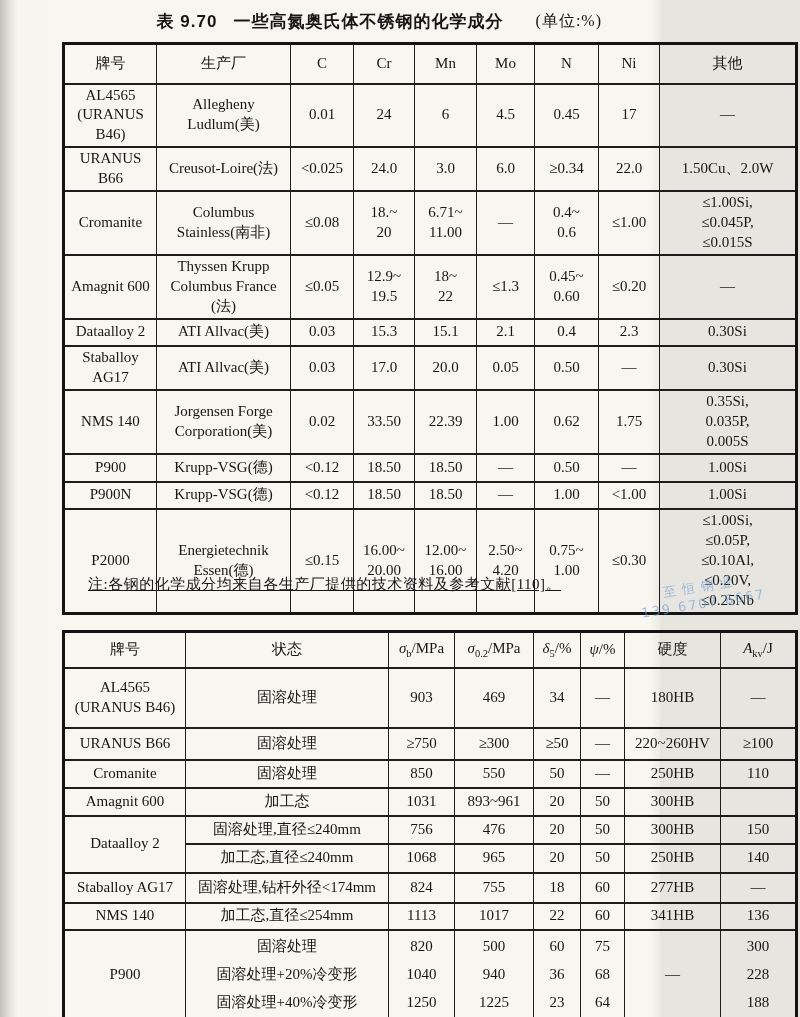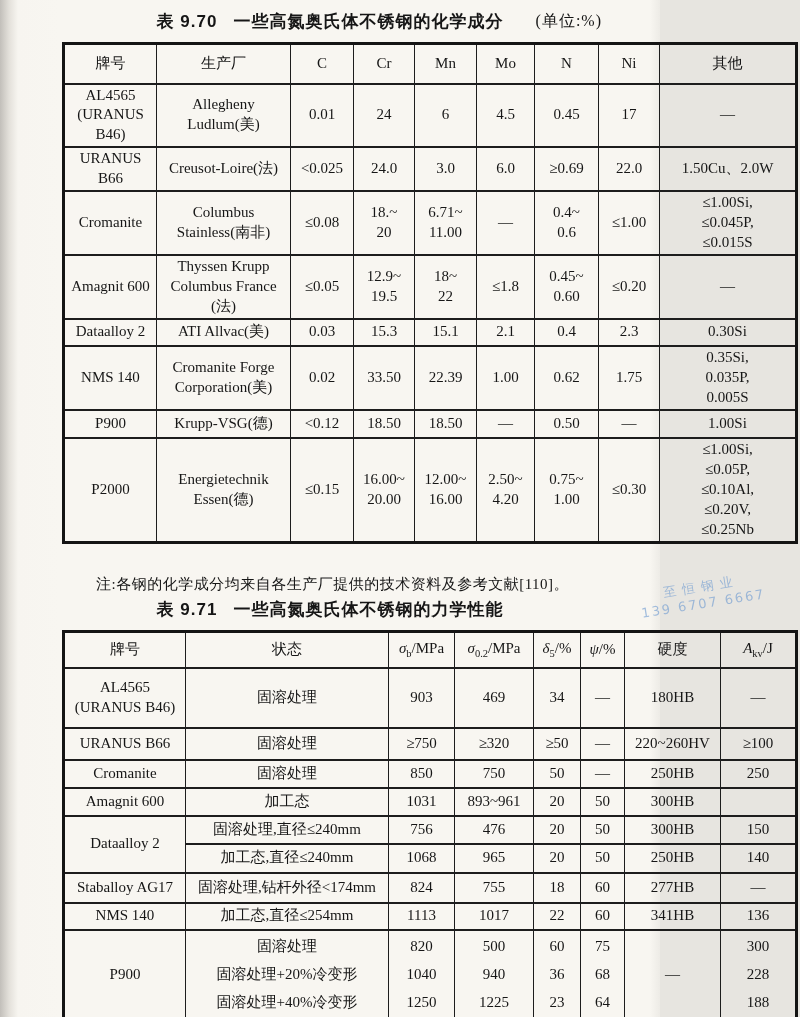--- a/index.html
+++ b/index.html
@@ -33,22 +33,22 @@
     border-top-width:2.2px;border-bottom-width:2.2px;
     text-align:center;vertical-align:middle;
     padding:1px 2px;font-size:15px;line-height:1.33;
     font-weight:normal;white-space:pre-line;overflow:hidden;
   }
   thead th{border-bottom-width:2.6px;}
   .t2 tr.row-p900 td{line-height:28px;}
   .greek{font-style:italic;}
   sub{font-size:10.5px;}
   .note{
-    position:absolute;top:575px;left:96px;
-    font-size:15px;letter-spacing:0.5px;
+    position:absolute;top:575px;left:88px;
+    font-size:15px;letter-spacing:0.5px;text-decoration:underline;
   }
   .watermark{
     position:absolute;top:578px;left:622px;width:160px;
     transform:rotate(-9deg);
     color:#6f9bd1;opacity:0.62;text-align:center;
     font-family:"DejaVu Sans","Liberation Sans",sans-serif;
     pointer-events:none;
   }
   .watermark .wm1{font-size:13px;letter-spacing:6px;}
   .watermark .wm2{font-size:13px;letter-spacing:2px;}
@@ -102,21 +102,21 @@
         <td>17</td>
         <td>—</td>
       </tr>
       <tr style="height:28px">
         <td>URANUS B66</td>
         <td>Creusot-Loire(法)</td>
         <td>&lt;0.025</td>
         <td>24.0</td>
         <td>3.0</td>
         <td>6.0</td>
-        <td>≥0.69</td>
+        <td>≥0.34</td>
         <td>22.0</td>
         <td>1.50Cu、2.0W</td>
       </tr>
       <tr style="height:63px">
         <td>Cromanite</td>
         <td>Columbus
 Stainless(南非)</td>
         <td>≤0.08</td>
         <td>18.~
 20</td>
@@ -133,60 +133,83 @@
       <tr style="height:62px">
         <td>Amagnit 600</td>
         <td>Thyssen Krupp
 Columbus France
 (法)</td>
         <td>≤0.05</td>
         <td>12.9~
 19.5</td>
         <td>18~
 22</td>
-        <td>≤1.8</td>
+        <td>≤1.3</td>
         <td>0.45~
 0.60</td>
         <td>≤0.20</td>
         <td>—</td>
       </tr>
       <tr style="height:27px">
         <td>Dataalloy 2</td>
         <td>ATI Allvac(美)</td>
         <td>0.03</td>
         <td>15.3</td>
         <td>15.1</td>
         <td>2.1</td>
         <td>0.4</td>
         <td>2.3</td>
         <td>0.30Si</td>
       </tr>
+      <tr style="height:41px">
+        <td>Staballoy
+AG17</td>
+        <td>ATI Allvac(美)</td>
+        <td>0.03</td>
+        <td>17.0</td>
+        <td>20.0</td>
+        <td>0.05</td>
+        <td>0.50</td>
+        <td>—</td>
+        <td>0.30Si</td>
+      </tr>
       <tr style="height:63px">
         <td>NMS 140</td>
-        <td>Cromanite Forge
+        <td>Jorgensen Forge
 Corporation(美)</td>
         <td>0.02</td>
         <td>33.50</td>
         <td>22.39</td>
         <td>1.00</td>
         <td>0.62</td>
         <td>1.75</td>
         <td>0.35Si,
 0.035P,
 0.005S</td>
       </tr>
       <tr style="height:28px">
         <td>P900</td>
         <td>Krupp-VSG(德)</td>
         <td>&lt;0.12</td>
         <td>18.50</td>
         <td>18.50</td>
         <td>—</td>
         <td>0.50</td>
         <td>—</td>
+        <td>1.00Si</td>
+      </tr>
+      <tr style="height:27px">
+        <td>P900N</td>
+        <td>Krupp-VSG(德)</td>
+        <td>&lt;0.12</td>
+        <td>18.50</td>
+        <td>18.50</td>
+        <td>—</td>
+        <td>1.00</td>
+        <td>&lt;1.00</td>
         <td>1.00Si</td>
       </tr>
       <tr style="height:105px">
         <td>P2000</td>
         <td>Energietechnik
 Essen(德)</td>
         <td>≤0.15</td>
         <td>16.00~
 20.00</td>
         <td>12.00~
@@ -205,23 +228,20 @@
     </tbody>
   </table>
 
   <div class="note">注:各钢的化学成分均来自各生产厂提供的技术资料及参考文献[110]。</div>
 
   <div class="watermark">
     <div class="wm1">至恒钢业</div>
     <div class="wm2">139 6707 6667</div>
   </div>
 
-  <div class="caption caption2">
-    <span class="cap-prefix">表 9.71</span><span>一些高氮奥氏体不锈钢的力学性能</span>
-  </div>
 
   <table class="t2">
     <colgroup>
       <col style="width:122px">
         <col style="width:203px">
         <col style="width:66px">
         <col style="width:79px">
         <col style="width:47px">
         <col style="width:44px">
         <col style="width:96px">
@@ -248,35 +268,35 @@
         <td>469</td>
         <td>34</td>
         <td>—</td>
         <td>180HB</td>
         <td>—</td>
       </tr>
       <tr style="height:32px">
         <td>URANUS B66</td>
         <td>固溶处理</td>
         <td>≥750</td>
-        <td>≥320</td>
+        <td>≥300</td>
         <td>≥50</td>
         <td>—</td>
         <td>220~260HV</td>
         <td>≥100</td>
       </tr>
       <tr style="height:28px">
         <td>Cromanite</td>
         <td>固溶处理</td>
         <td>850</td>
-        <td>750</td>
+        <td>550</td>
         <td>50</td>
         <td>—</td>
         <td>250HB</td>
-        <td>250</td>
+        <td>110</td>
       </tr>
       <tr style="height:28px">
         <td>Amagnit 600</td>
         <td>加工态</td>
         <td>1031</td>
         <td>893~961</td>
         <td>20</td>
         <td>50</td>
         <td>300HB</td>
         <td></td>

